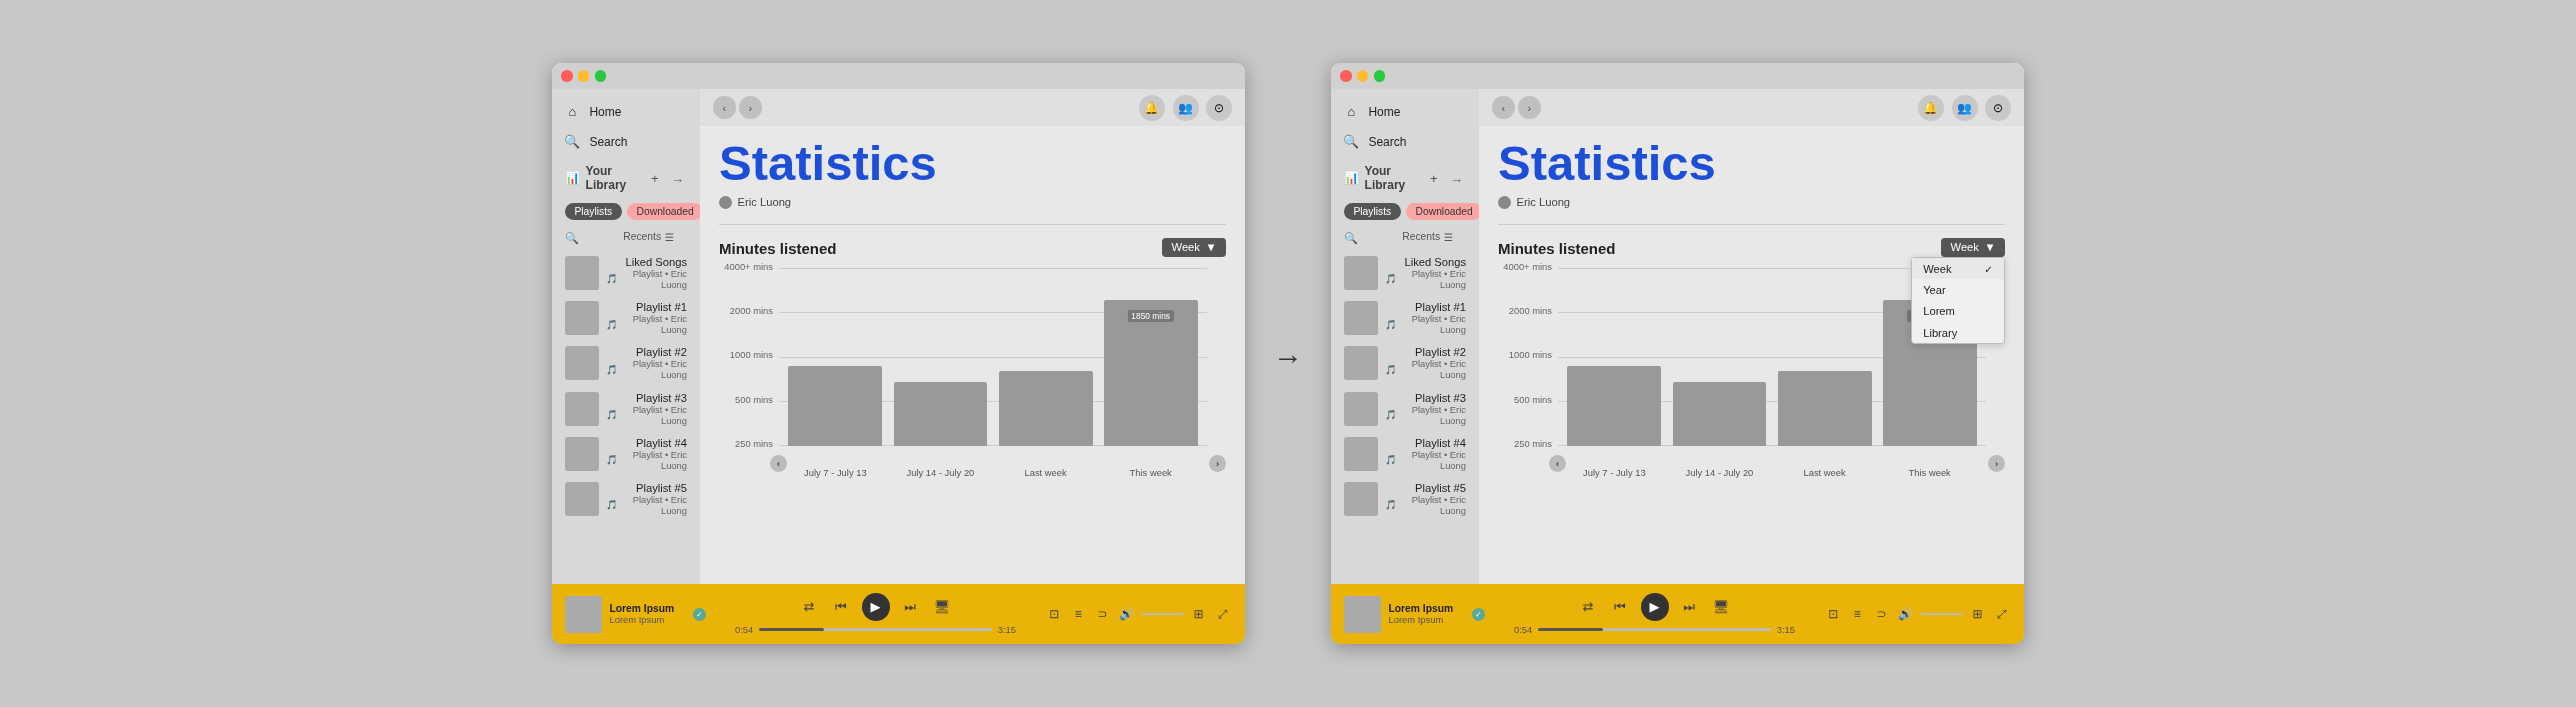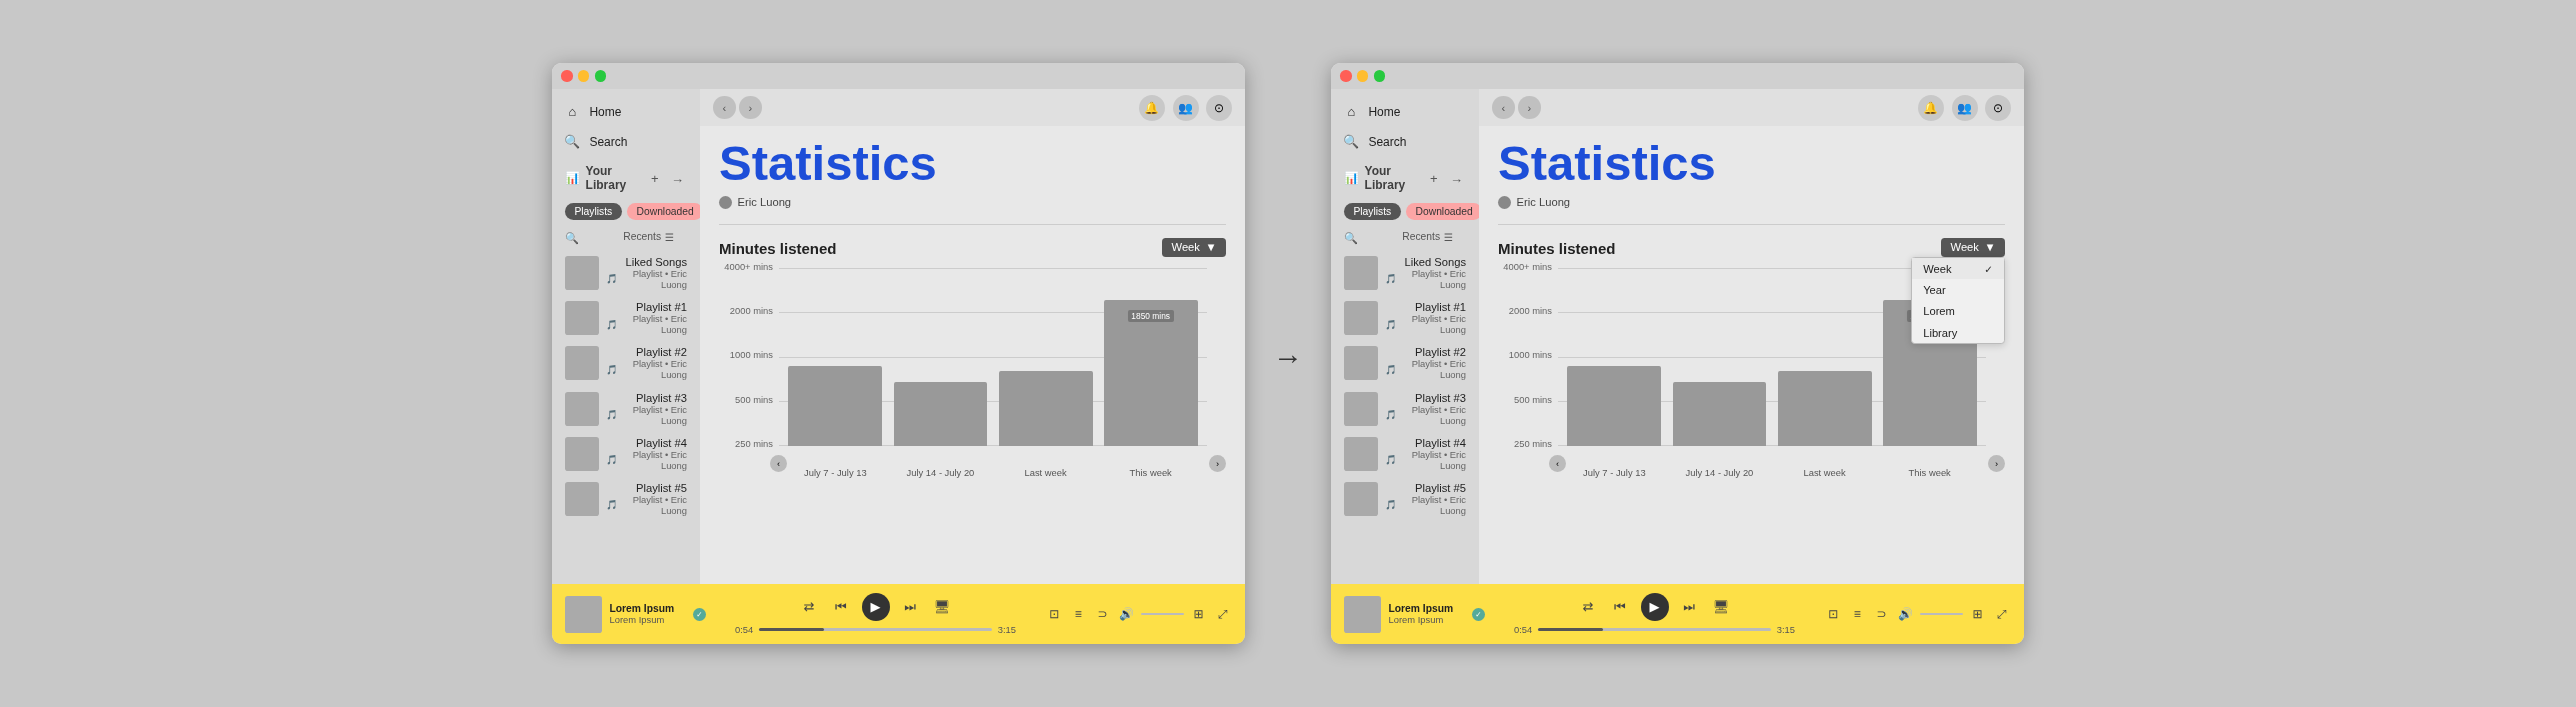--- a/index.html
+++ b/index.html
@@ -428,21 +428,21 @@
       background: #bbb;
       border: none;
       cursor: pointer;
       display: flex; align-items: center; justify-content: center;
       font-size: 9.4px;
     }
 
     
     .bottom-bar {
       height: 60px;
-      background: #fde047;
+      background: #eab308;
       display: flex;
       align-items: center;
       padding: 0 13px;
       gap: 9.4px;
       flex-shrink: 0;
     }
 
     .now-playing {
       display: flex;
       align-items: center;

